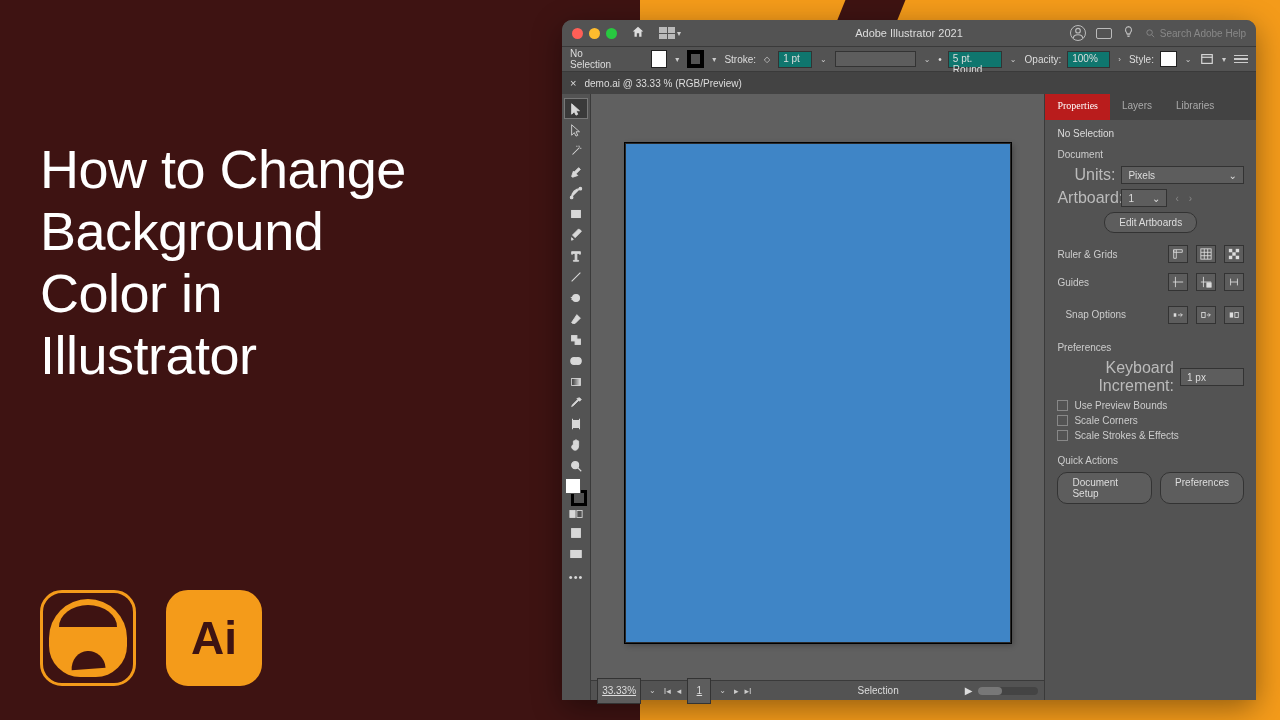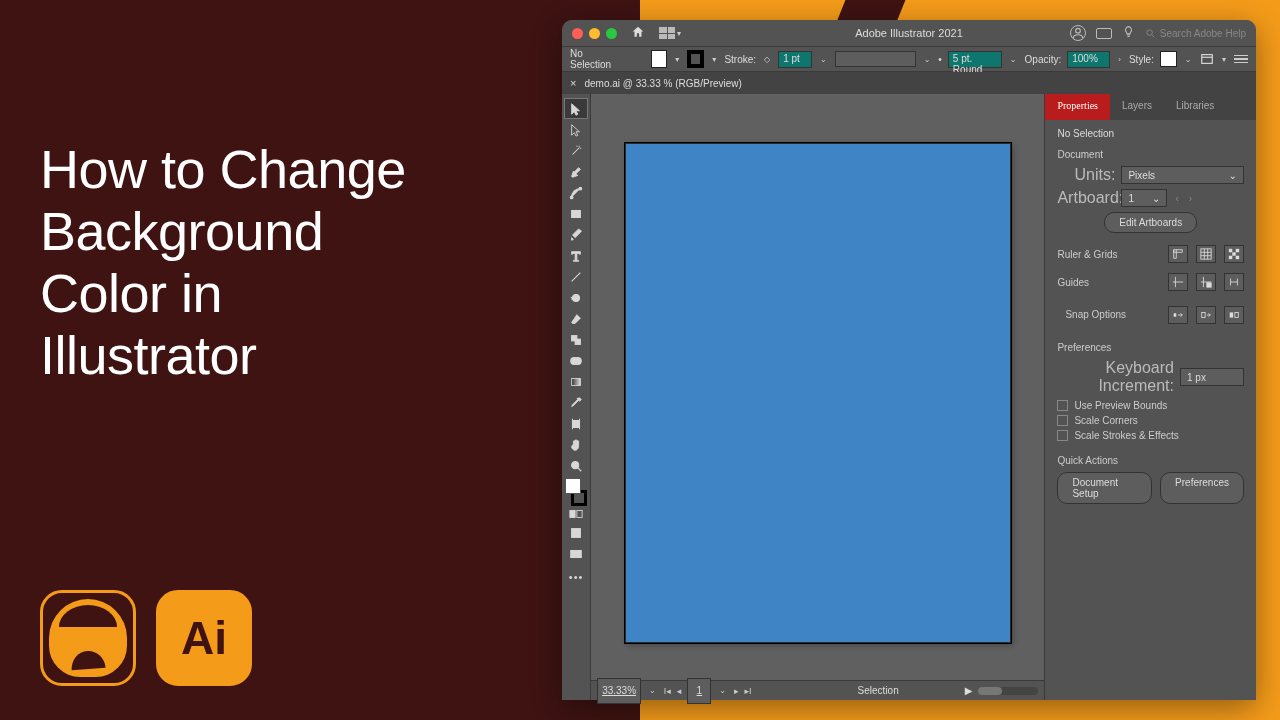--- a/index.html
+++ b/index.html
@@ -10,21 +10,21 @@
 .bg-diag { position:absolute; left:400px; top:-100px; width:300px; height:920px; background:#f49b1a; transform:skewX(-22deg); }
 .bg-diag::after { content:''; position:absolute; right:-60px; top:0; width:60px; height:100%; background:#3e1312; transform:skewX(0deg); }
 
 .headline { position:absolute; left:40px; top:138px; color:#fff; font-size:54px; font-weight:300; letter-spacing:-0.5px; line-height:62px; }
 
 .badge { position:absolute; bottom:34px; width:96px; height:96px; border-radius:22px; border:3px solid #f49b1a; display:flex; align-items:center; justify-content:center; }
 .badge-person { left:40px; }
 .badge-person .face { width:78px; height:78px; background:#f49b1a; border-radius:50% 50% 40% 40%; position:relative; overflow:hidden; }
 .badge-person .face::before { content:''; position:absolute; top:6px; left:10px; right:10px; height:22px; background:#3e1312; border-radius:50% 50% 0 0 / 100% 100% 0 0; }
 .badge-person .face::after { content:''; position:absolute; bottom:8px; left:22px; width:34px; height:18px; background:#3e1312; border-radius:50%/100% 100% 0 0; transform:rotate(-4deg); }
-.badge-ai { left:156px; background:#f49b1a; border-color:#f49b1a; }
+.badge-ai { left:166px; background:#f49b1a; border-color:#f49b1a; }
 .badge-ai .ai { font-size:46px; font-weight:700; color:#3e1312; }
 
 .app { position:absolute; right:24px; top:20px; width:694px; height:680px; background:#535353; border-radius:10px; box-shadow:0 8px 30px rgba(0,0,0,.4); display:flex; flex-direction:column; font-size:10px; color:#ccc; }
 
 .titlebar { height:26px; background:#535353; border-radius:10px 10px 0 0; display:flex; align-items:center; padding:0 10px; position:relative; }
 .traffic { display:flex; gap:6px; }
 .traffic div { width:11px; height:11px; border-radius:50%; }
 .tl-close{background:#ff5f57}.tl-min{background:#febc2e}.tl-max{background:#28c840}
 .tb-home { margin-left:14px; color:#ddd; font-size:13px; }
 .tb-grid { margin-left:14px; width:16px; height:12px; display:grid; grid-template-columns:1fr 1fr; gap:1px; }

